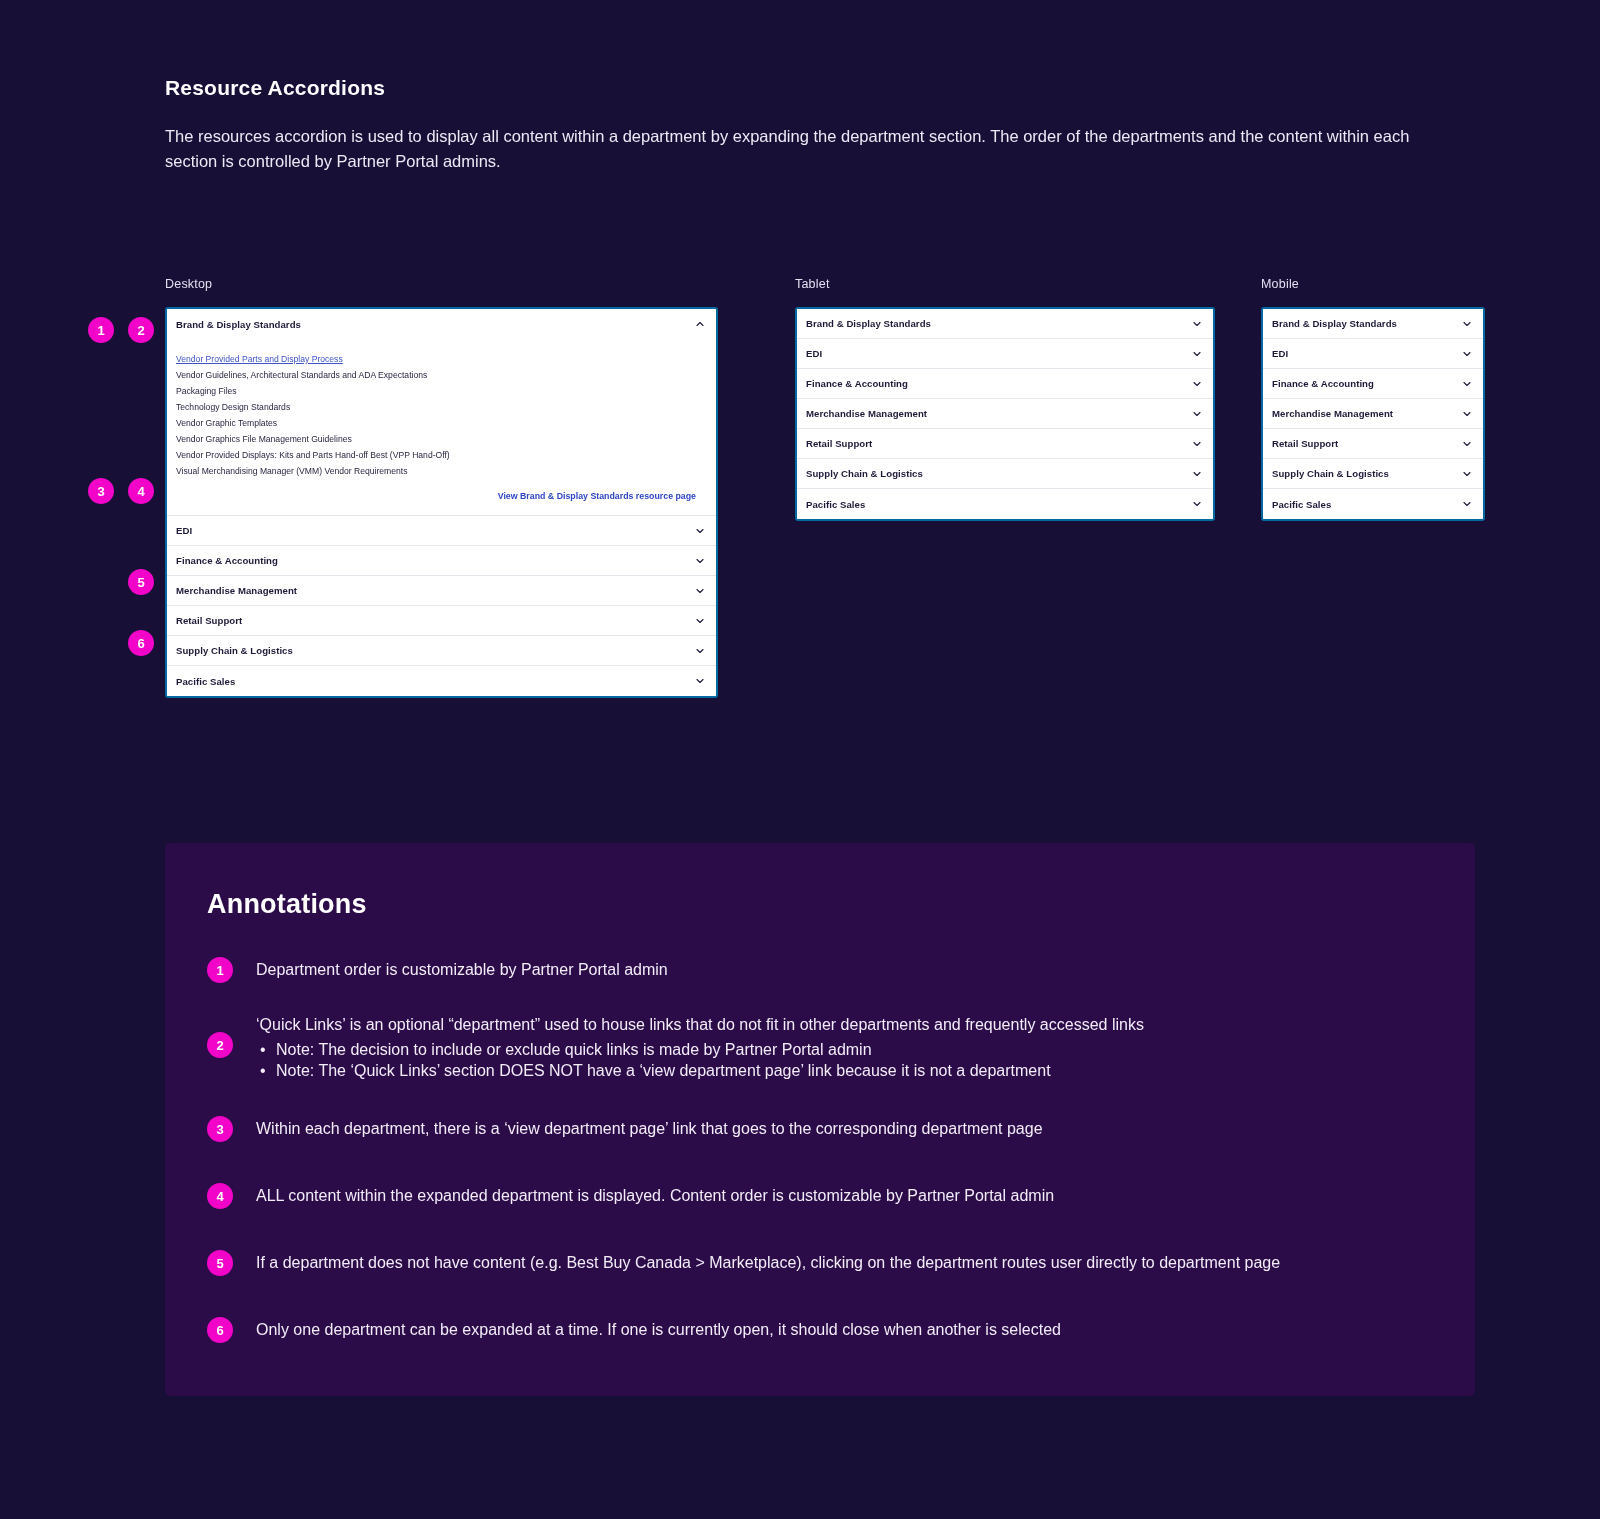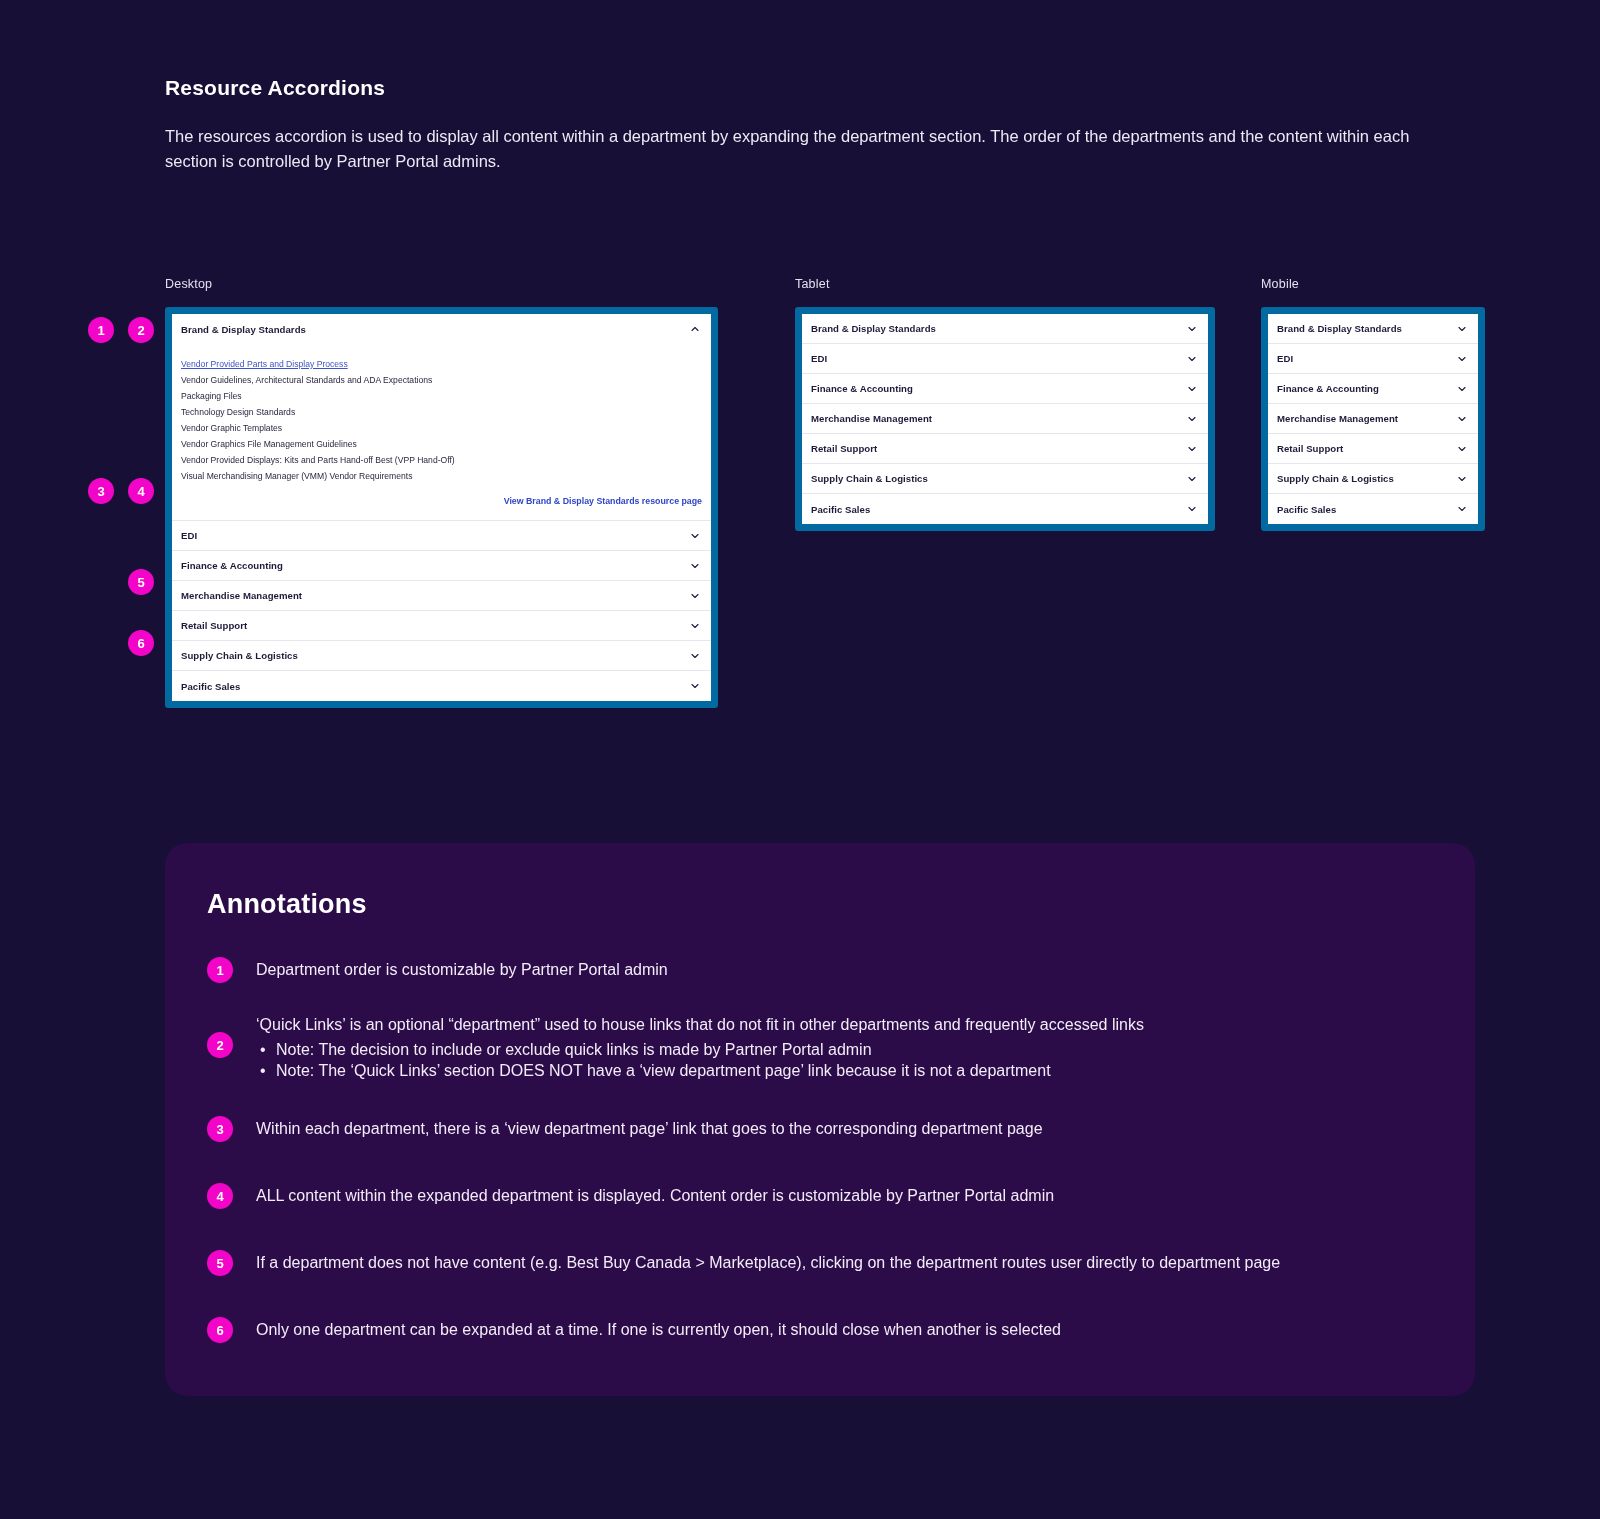--- a/index.html
+++ b/index.html
@@ -27,21 +27,21 @@
     font-size: 12.5px; color: #E6E1F2; font-weight: 400; letter-spacing: .2px;
   }
   .col { position: absolute; }
   .col-desktop { left: 165px; top: 277px; width: 553px; }
   .col-tablet  { left: 779px; top: 277px; width: 420px; margin-left: 16px; }
   .col-mobile  { left: 1261px; top: 277px; width: 224px; }
 
   .accordion {
     margin-top: 16px;
     background: #FFFFFF;
-    border: 7px solid #0369a1;
+    border: 2px solid #0369a1;
     border-radius: 3px;
     overflow: hidden;
   }
   .acc-row {
     display: flex; align-items: center; justify-content: space-between;
     padding: 0 10px 0 9px;
     height: 30px;
     border-bottom: 1px solid #E6E6EC;
     background: #FFFFFF;
     cursor: pointer;
@@ -50,21 +50,21 @@
   .acc-title {
     font-size: 9.6px; font-weight: 700; color: #1E1B3A; letter-spacing: .05px;
     white-space: nowrap;
   }
   .chev { width: 12px; height: 12px; flex: 0 0 12px; position: relative; }
   .chev svg { display: block; width: 12px; height: 12px; }
 
   
   .acc-row.expanded { border-bottom: none; }
   .acc-body {
-    padding: 12px 9px 14px 9px;
+    padding: 12px 20px 14px 9px;
     background: #FFFFFF;
     border-bottom: 1px solid #E6E6EC;
   }
   .acc-item {
     font-size: 8.6px; line-height: 16px; color: #2A2740; font-weight: 400;
     white-space: nowrap;
   }
   .acc-item.link {
     color: #3E54C8; text-decoration: underline;
   }
@@ -83,21 +83,21 @@
     display: flex; align-items: center; justify-content: center;
     line-height: 1;
   }
   .badge-abs { position: absolute; }
 
   
   .annotations {
     position: absolute; left: 165px; top: 843px;
     width: 1310px; height: 553px;
     background: #2C0B49;
-    border-radius: 22px;
+    border-radius: 5px;
     padding: 46px 42px 0 42px;
   }
   .annotations h2 {
     font-size: 27px; font-weight: 700; color: #FFFFFF; letter-spacing: .2px;
     margin-left: 0px;
   }
   .ann-list { margin-top: 36px; }
   .ann-item { display: flex; gap: 23px; align-items: flex-start; margin-bottom: 28px; }
   .ann-item .badge { margin-top: 1px; flex: 0 0 26px; }
   .ann-text { font-size: 16px; line-height: 21px; color: #F2EDF8; padding-top: 3px; }

